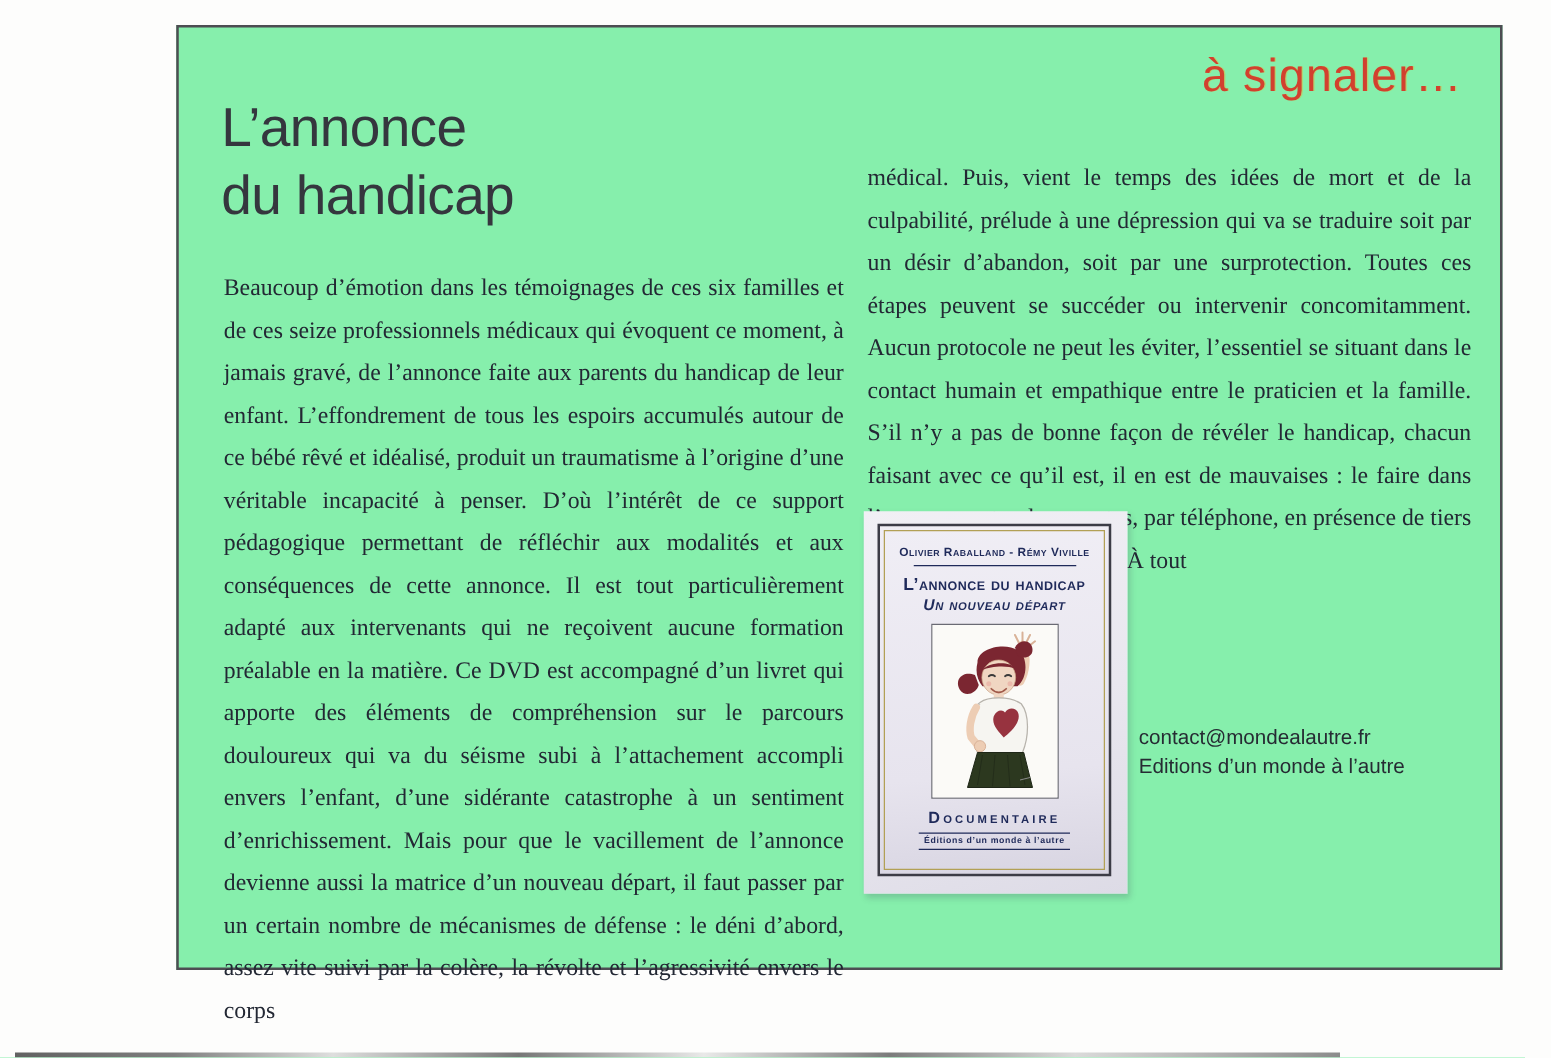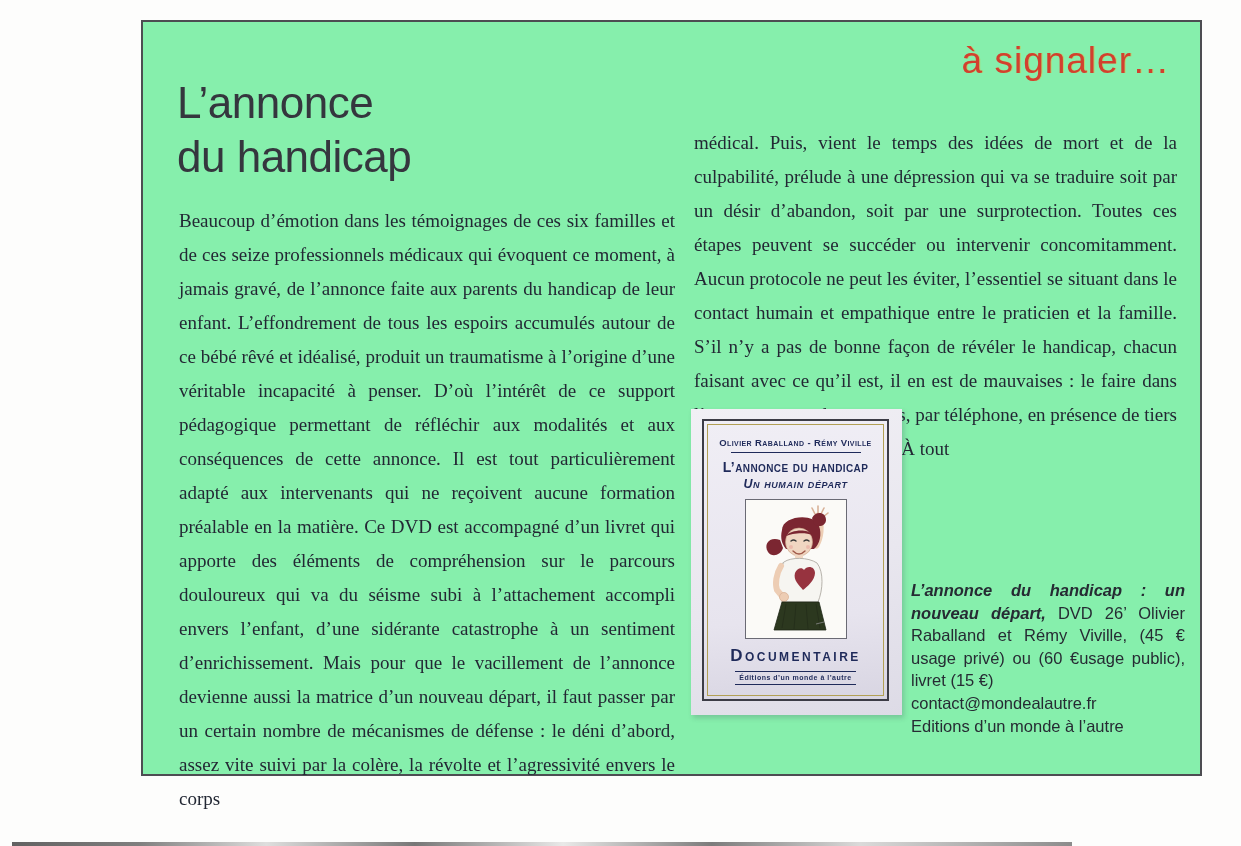--- a/index.html
+++ b/index.html
@@ -26,21 +26,21 @@
     position:absolute;left:34px;top:54px;
     font-size:44px;line-height:54px;color:#35363e;font-weight:500;
     letter-spacing:-0.5px;
   }
 
   .body-text{
     font-family:"Liberation Serif","DejaVu Serif",serif;
     font-size:19px;line-height:34px;color:#232834;
     text-align:justify;
   }
-  .col-left{position:absolute;left:36px;top:182px;width:496px;}
+  .col-left{position:absolute;left:36px;top:192px;width:496px;}
   .col-right-top{position:absolute;left:551px;top:104px;width:483px;}
   .col-right-wrap{position:absolute;left:768px;top:385px;width:268px;}
 
   
   .dvd-photo{
     position:absolute;left:548px;top:387px;width:211px;height:306px;
     background:linear-gradient(160deg,#f1f0f5 0%,#e9e7ef 55%,#dddbe6 100%);
     box-shadow:2px 3px 5px rgba(60,60,80,.22);
   }
   .dvd-cover{
@@ -57,21 +57,21 @@
     margin-top:12px;font-size:9.5px;font-weight:bold;letter-spacing:.4px;
     font-variant:small-caps;white-space:nowrap;
   }
   .dvd-rule{width:130px;height:1px;background:#1f2a5a;margin-top:4px;}
   .dvd-title{margin-top:6px;font-size:14px;font-weight:bold;font-variant:small-caps;letter-spacing:.4px;white-space:nowrap;}
   .dvd-subtitle{margin-top:2px;font-size:12.5px;font-weight:bold;font-style:italic;font-variant:small-caps;letter-spacing:.6px;}
   .dvd-art{
     margin-top:8px;width:100px;height:138px;background:#fbfaf7;
     border:1px solid #6a6a74;display:block;
   }
-  .dvd-genre{margin-top:7px;font-size:17px;font-weight:bold;font-variant:small-caps;letter-spacing:2.5px;}
+  .dvd-genre{margin-top:7px;font-size:13px;font-weight:bold;font-variant:small-caps;letter-spacing:2.5px;}
   .dvd-logo{margin-top:5px;text-align:center;font-size:7px;font-weight:bold;line-height:8px;letter-spacing:.5px;border-top:1px solid #1f2a5a;border-bottom:1px solid #1f2a5a;padding:2px 4px;}
 
   
   .caption{
     position:absolute;left:768px;top:557px;width:274px;
     font-size:16.5px;line-height:22.6px;color:#262b33;
   }
   .caption-para{text-align:justify;margin:0;}
   .caption-lead{font-weight:bold;font-style:italic;}
   .caption-line{margin:0;}
@@ -109,21 +109,21 @@
 
     <div class="body-text col-right-top">médical. Puis, vient le temps des idées de mort et de la culpabilité, prélude à une dépression qui va se traduire soit par un désir d’abandon, soit par une surprotection. Toutes ces étapes peuvent se succéder ou intervenir concomitamment. Aucun protocole ne peut les éviter, l’essentiel se situant dans le contact humain et empathique entre le praticien et la famille. S’il n’y a pas de bonne façon de révéler le handicap, chacun faisant avec ce qu’il est, il en est de mauvaises : le faire dans l’urgence, entre deux portes, par téléphone, en présence de tiers étrangers non concernés… À tout</div>
 
 
     <div class="dvd-photo">
       <div class="dvd-cover">
         <div class="dvd-inner">
           <div class="dvd-authors">Olivier Raballand - Rémy Viville</div>
           <div class="dvd-rule"></div>
           <div class="dvd-title">L’annonce du handicap</div>
-          <div class="dvd-subtitle">Un humain départ</div>
+          <div class="dvd-subtitle">Un nouveau départ</div>
           <svg class="dvd-art" viewBox="0 0 100 138" xmlns="http://www.w3.org/2000/svg">
             <rect x="0" y="0" width="100" height="138" fill="#fbfaf7"></rect>
             <path d="M70,45 C74,38 76,26 72,16" stroke="#edcdb4" stroke-width="7" fill="none" stroke-linecap="round"></path>
             <path d="M69,14 l-3,-6 M72,13 l0,-7 M75,14 l3,-6 M77,17 l5,-4" stroke="#d9b298" stroke-width="1.6" fill="none" stroke-linecap="round"></path>
             <path d="M36,30 C36,16 68,12 73,26 C76,34 74,44 68,49 L40,49 C36,44 34,38 36,30 Z" fill="#7b2631"></path>
             <path d="M66,18 C70,10 80,12 80,20 C80,26 72,28 68,24 Z" fill="#7b2631"></path>
             <path d="M34,40 C24,36 17,44 22,52 C26,58 35,55 37,48 Z" fill="#7b2631"></path>
             <ellipse cx="53" cy="42" rx="13.5" ry="14" fill="#f0d6c2" stroke="#c9a386" stroke-width="0.6"></ellipse>
             <path d="M40,36 C44,30 62,28 66,35 C60,32 46,33 40,36 Z" fill="#7b2631"></path>
             <path d="M45,41 q2.5,-2 5,0 M58,41 q2.5,-2 5,0" stroke="#3a3a3a" stroke-width="1.4" fill="none" stroke-linecap="round"></path>
@@ -140,21 +140,20 @@
             <path d="M40,104 L36,128 M50,104 L48,129 M60,104 L62,129 M70,104 L74,128" stroke="#1e2617" stroke-width="0.8" opacity="0.6"></path>
             <path d="M70,124 l8,-2" stroke="#8a8a8a" stroke-width="0.8"></path>
           </svg>
           <div class="dvd-genre">Documentaire</div>
           <div class="dvd-logo">Éditions d’un monde à l’autre</div>
         </div>
       </div>
     </div>
 
     <div class="caption">
-      <p class="caption-para"><span class="caption-lead">L’annonce du handicap : un nouveau départ,</span><span> DVD 26’ Olivier Raballand et Rémy Viville, (45 € usage privé) ou (60 €usage public), livret (15 €)</span></p>
       <p class="caption-line">contact@mondealautre.fr</p>
       <p class="caption-line">Editions d’un monde à l’autre</p>
     </div>
 
   </div>
 
 
   <div class="scan-strip"></div>
 
 </div>

